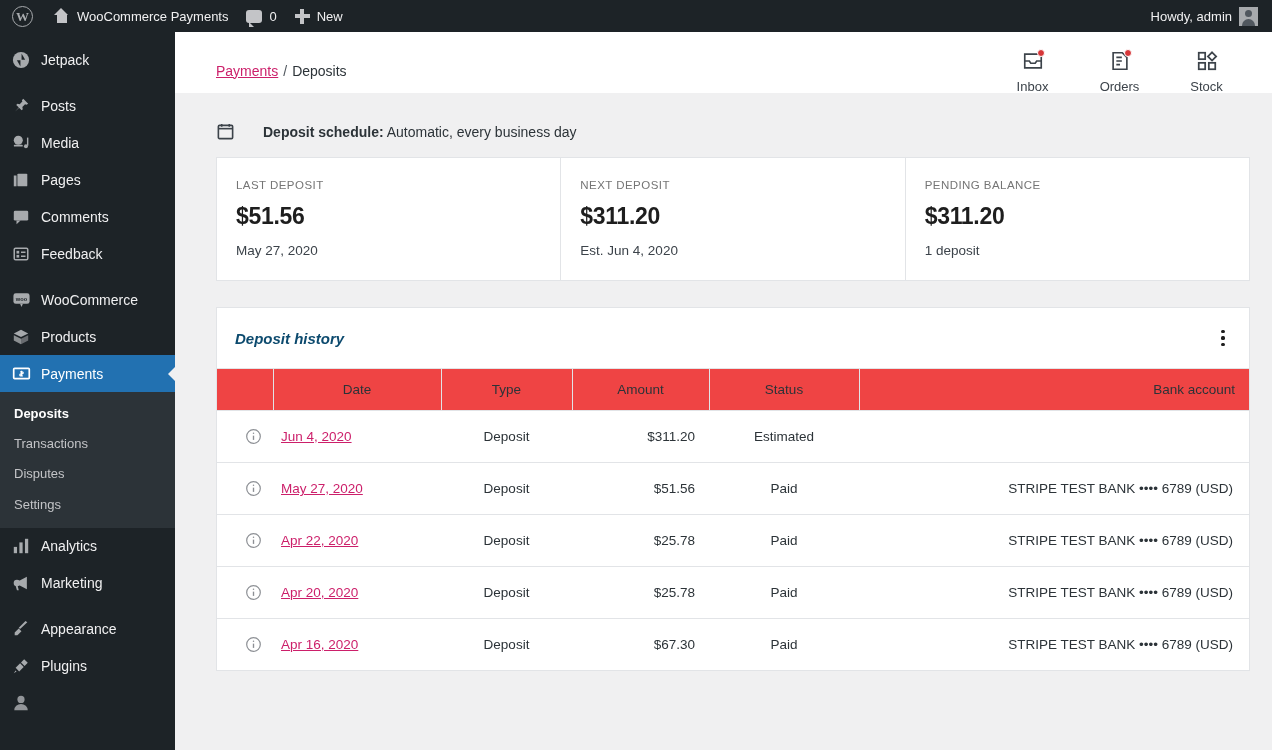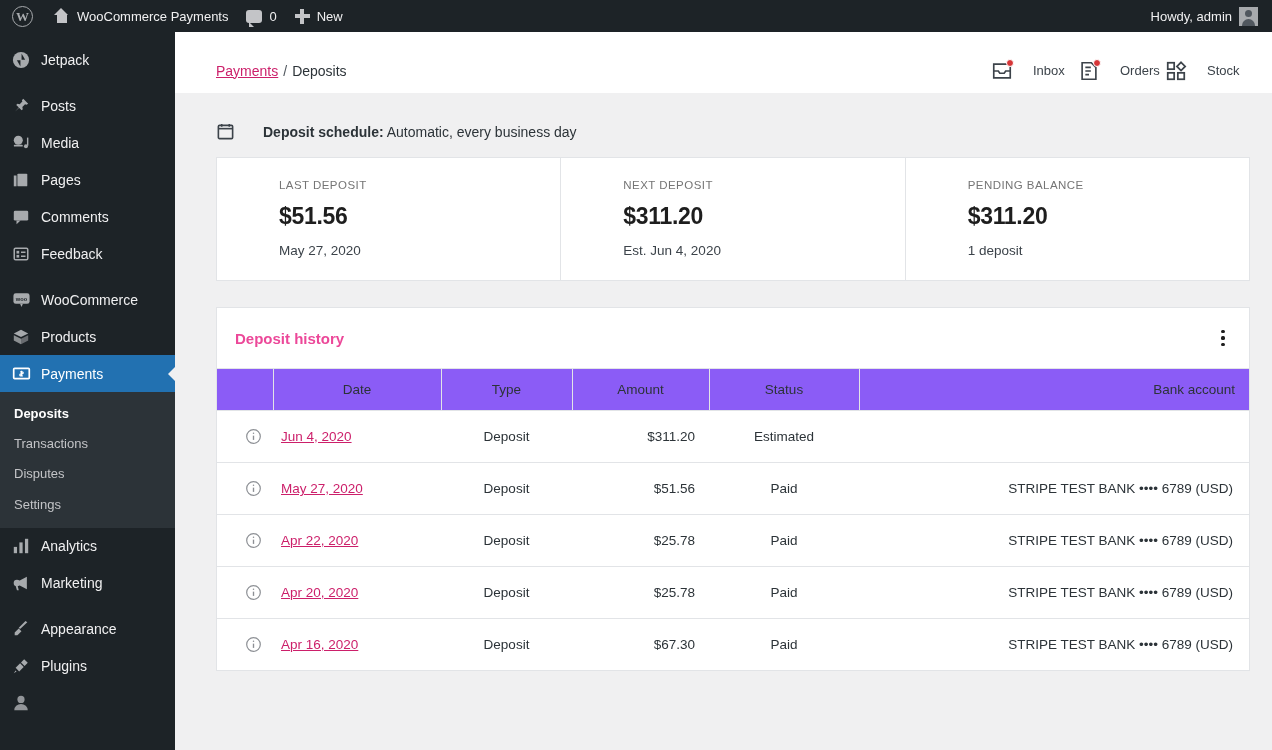--- a/index.html
+++ b/index.html
@@ -133,21 +133,21 @@
     padding: 16px 22px 0 41px;
     border-bottom: 1px solid #f0f0f1;
   }
   .crumb { font-size: 14px; color: #2c3338; }
   .crumb a { color: #cc1f6a; text-decoration: underline; }
   .crumb .sep { margin: 0 5px; color: #50575e; }
   .headspacer { flex: 1; }
   .headnav { display: flex; align-items: center; gap: 0; }
   .hn-item {
     width: 87px;
-    display: flex; flex-direction: row; align-items: center; gap: 18px;
+    display: flex; flex-direction: column; align-items: center; gap: 5px;
     color: #3c434a; font-size: 13px;
   }
   .hn-ico { position: relative; width: 26px; height: 26px;
             display: flex; align-items: center; justify-content: center; }
   .hn-ico svg { display: block; }
   .dot {
     position: absolute; top: 1px; right: 1px;
     width: 8px; height: 8px; border-radius: 50%;
     background: #d63638; border: 1.5px solid #fff;
   }
@@ -162,47 +162,46 @@
   .cal-ico { width: 19px; height: 19px; }
 
   .cards {
     display: flex;
     background: #fff; border: 1px solid #e2e4e7;
     margin-bottom: 26px;
   }
   .card {
     flex: 1; padding: 21px 19px 22px 19px;
     border-right: 1px solid #e2e4e7;
-    margin-left: 43px;
   }
   .card:last-child { border-right: none; }
   .card-label {
     font-size: 11.5px; letter-spacing: .45px;
     color: #757575; text-transform: uppercase; margin-bottom: 12px;
   }
   .card-value {
     font-size: 23px; font-weight: bold; color: #1e1e1e;
     letter-spacing: -.3px; margin-bottom: 13px;
   }
   .card-sub { font-size: 13.5px; color: #3c434a; }
 
   .panel { background: #fff; border: 1px solid #e2e4e7; }
   .panel-head {
     display: flex; align-items: center;
     padding: 18px 14px 18px 18px;
     border-bottom: 1px solid #e2e4e7;
   }
-  .panel-title { font-size: 15px; font-weight: bold; color: #ec4899; flex: 1; }
+  .panel-title { font-size: 15px; font-weight: bold; color: #0c4a6e; flex: 1; font-style: italic; }
   .kebab { width: 24px; height: 24px; display: flex; flex-direction: column;
            align-items: center; justify-content: center; gap: 3px; }
   .kebab i { width: 3.2px; height: 3.2px; border-radius: 50%; background: #1e1e1e; display: block; }
 
   table { width: 100%; border-collapse: collapse; table-layout: fixed; }
   thead th {
-    background: #8b5cf6; border-bottom: 1px solid #e2e4e7;
+    background: #ef4444; border-bottom: 1px solid #e2e4e7;
     font-size: 13.5px; font-weight: normal; color: #2c3338;
     padding: 13px 14px; text-align: center;
     border-right: 1px solid #e2e4e7;
   }
   thead th:last-child { border-right: none; text-align: right; }
   tbody td {
     font-size: 13.5px; color: #2c3338;
     padding: 17px 14px; text-align: center;
     border-bottom: 1px solid #e2e4e7;
   }

